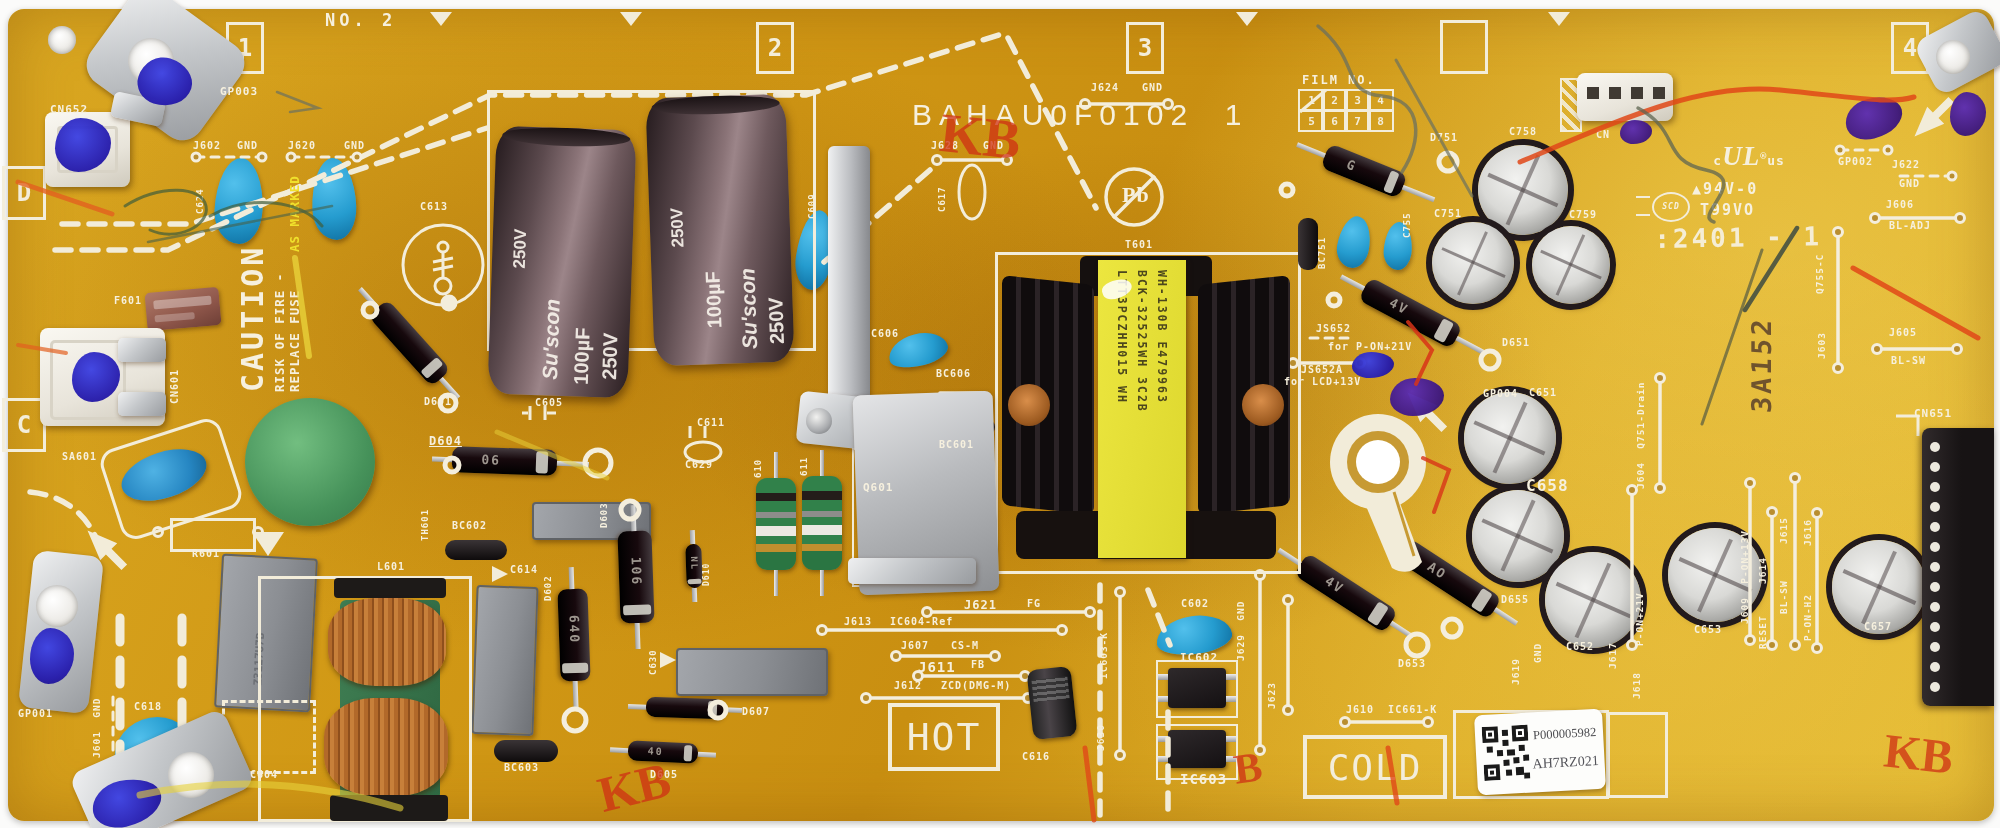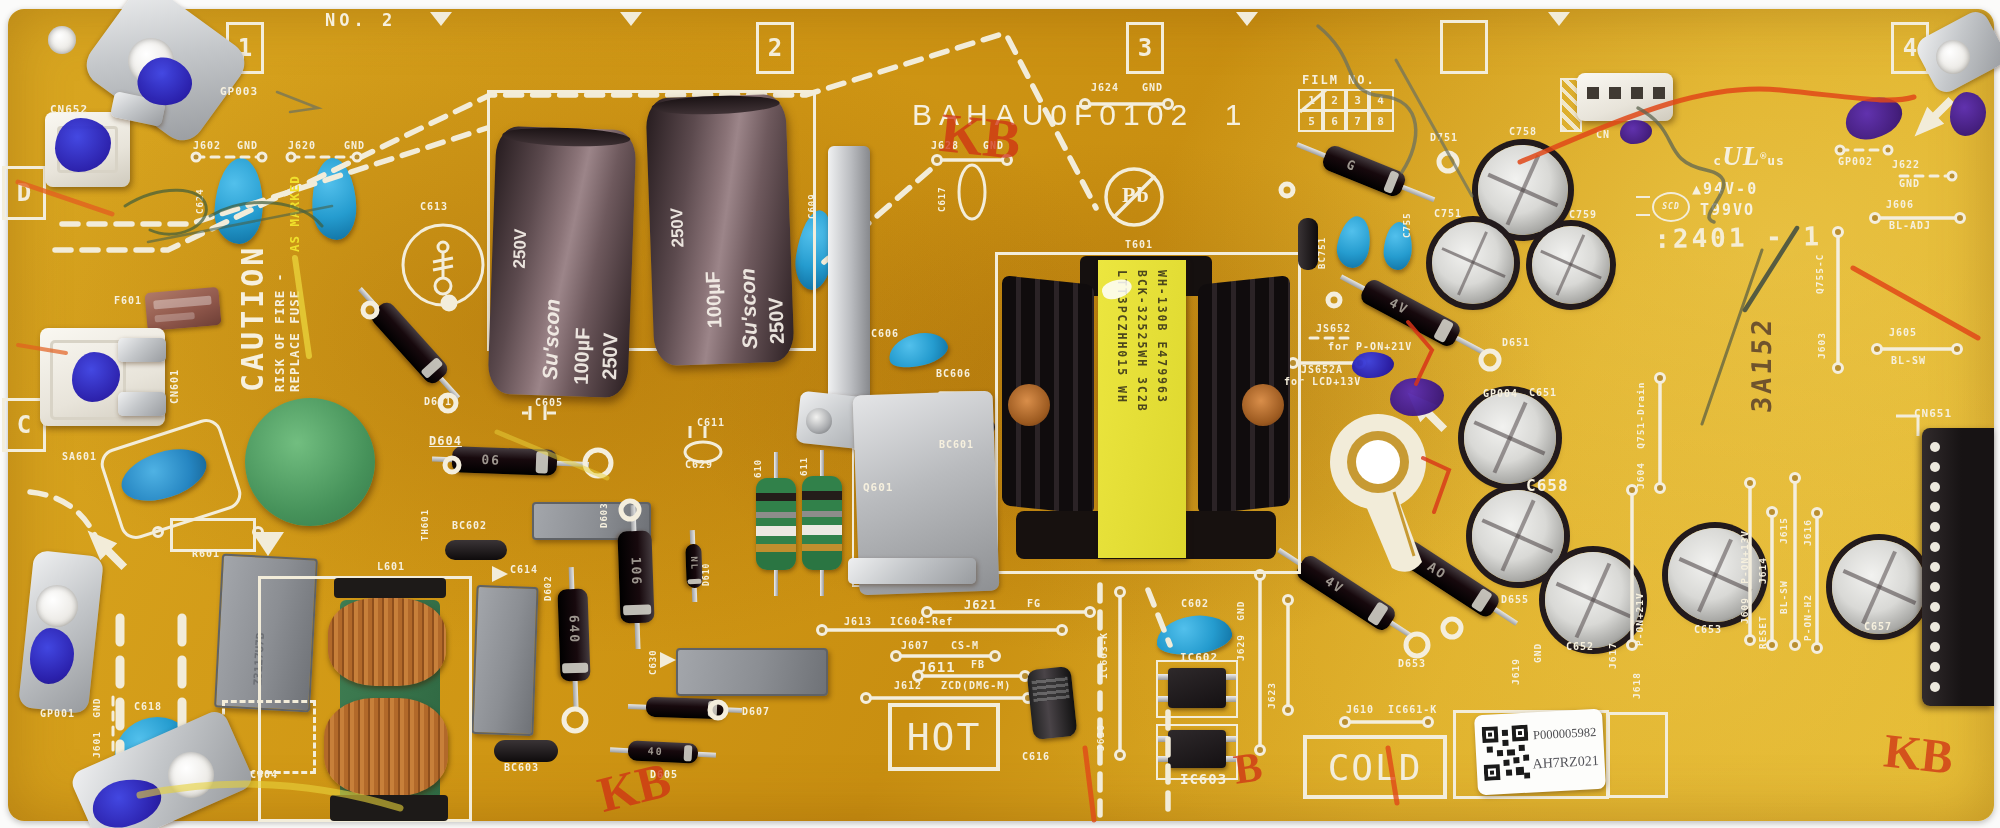--- a/index.html
+++ b/index.html
@@ -569,21 +569,21 @@
       <span class="sl" style="left: 288px; top: 141px; font-size: 10px;">J620</span>
       <span class="sl" style="left: 344px; top: 141px; font-size: 10px;">GND</span>
       <span class="sl" style="left: 196px; top: 214px; font-size: 9px; transform: rotate(-90deg);">C624</span>
       <span class="sl" style="left: 114px; top: 296px; font-size: 10px;">F601</span>
       <span class="sl" style="left: 170px; top: 404px; font-size: 10px; transform: rotate(-90deg);">CN601</span>
       <span class="sl" style="left: 62px; top: 452px; font-size: 10px;">SA601</span>
       <span class="sl" style="left: 421px; top: 541px; font-size: 9px; transform: rotate(-90deg);">TH601</span>
       <span class="sl" style="left: 192px; top: 549px; font-size: 10px;">R601</span>
       <span class="sl" style="left: 377px; top: 562px; font-size: 10px;">L601</span>
       <span class="sl" style="left: 250px; top: 770px; font-size: 10px;">C604</span>
-      <span class="sl" style="left: 40px; top: 709px; font-size: 10px; text-align: right;">GP001</span>
+      <span class="sl" style="left: 18px; top: 709px; font-size: 10px; text-align: right;">GP001</span>
       <span class="sl" style="left: 92px; top: 758px; font-size: 9.5px; transform: rotate(-90deg);">J601  GND</span>
       <span class="sl" style="left: 134px; top: 702px; font-size: 10px;">C618</span>
       <span class="sl" style="left: 504px; top: 763px; font-size: 10px;">BC603</span>
       <span class="sl" style="left: 650px; top: 770px; font-size: 10px;">D605</span>
       <span class="sl" style="left: 742px; top: 707px; font-size: 10px;">D607</span>
       <span class="sl" style="left: 544px; top: 601px; font-size: 9px; transform: rotate(-90deg);">D602</span>
       <span class="sl" style="left: 649px; top: 675px; font-size: 9px; transform: rotate(-90deg);">C630</span>
       <span class="sl" style="left: 510px; top: 565px; font-size: 10px;">C614</span>
       <span class="sl" style="left: 452px; top: 521px; font-size: 10px;">BC602</span>
       <span class="sl" style="left: 424px; top: 397px; font-size: 10px;">D601</span>

